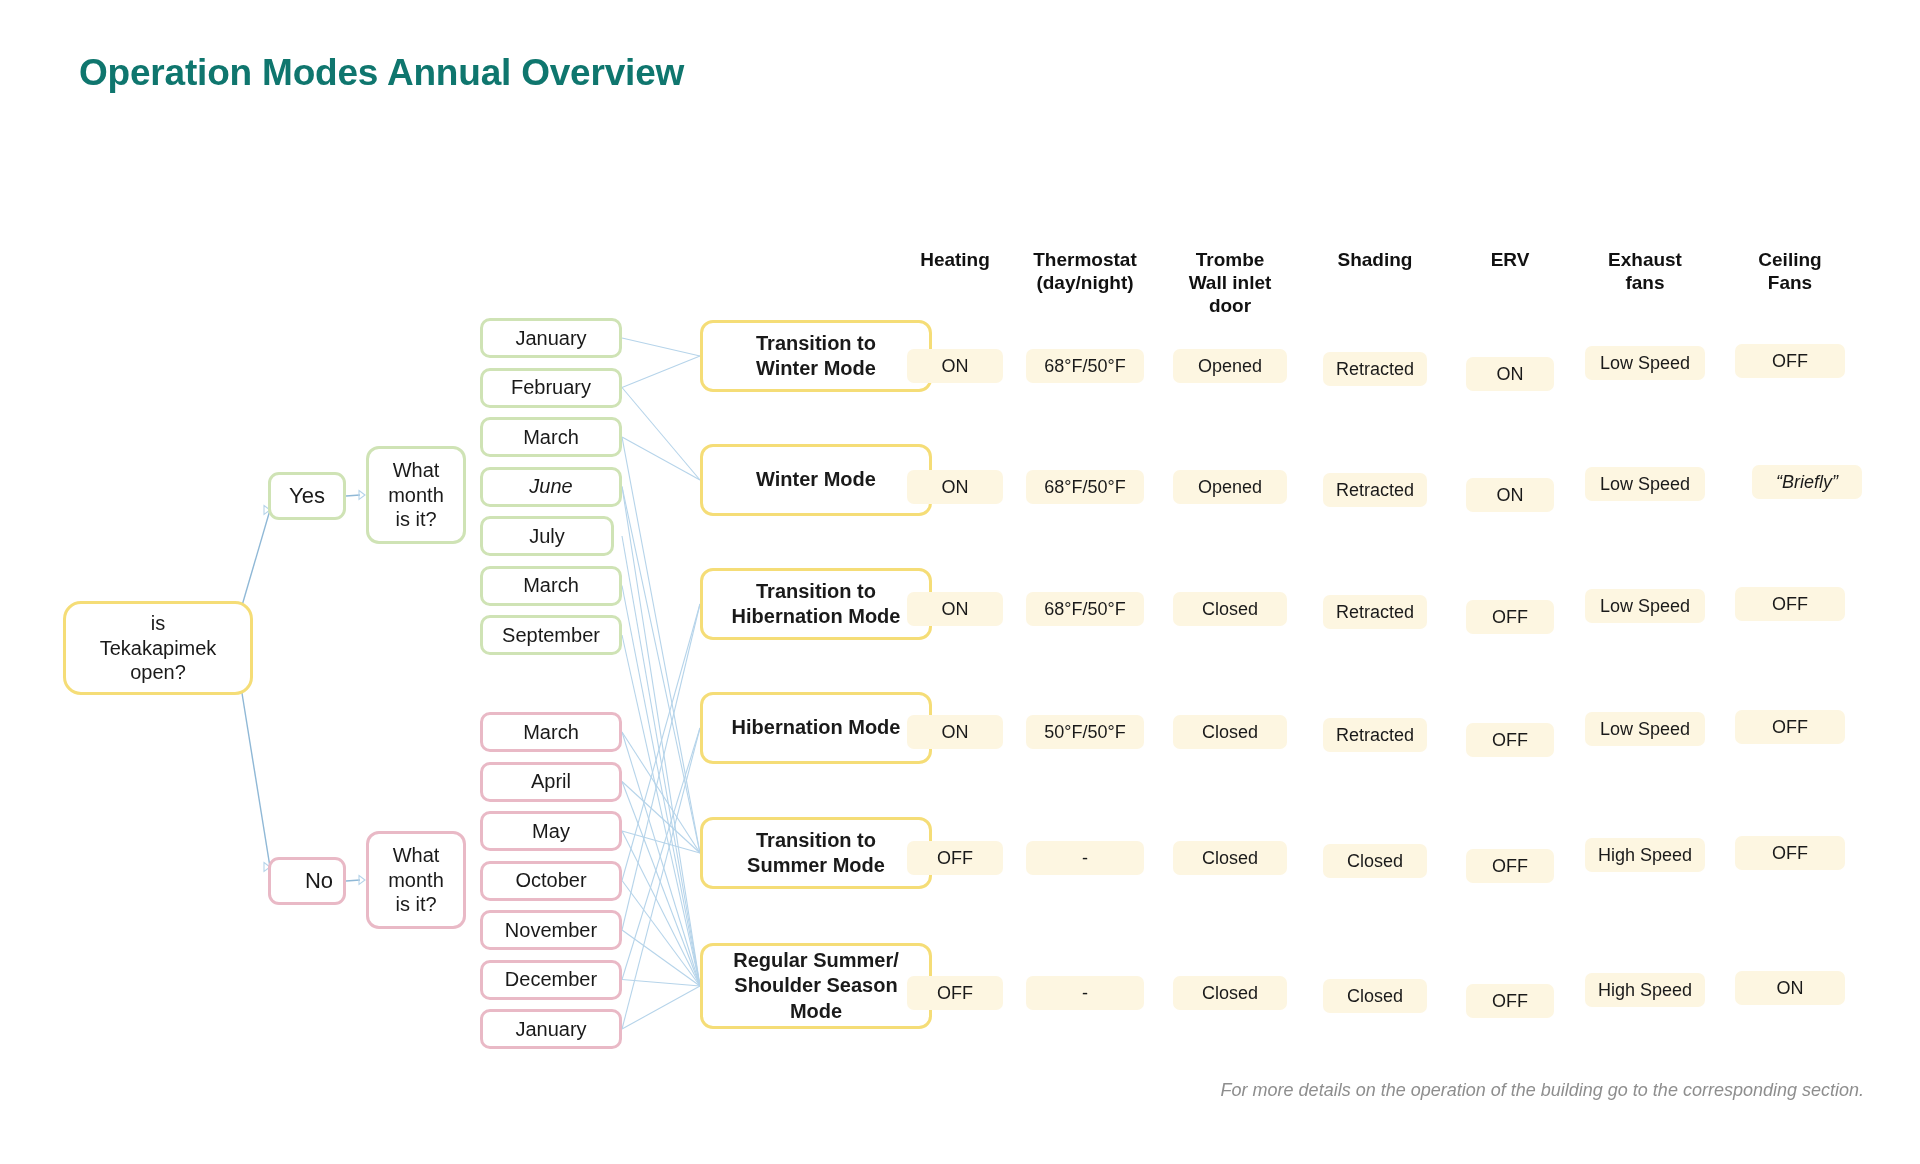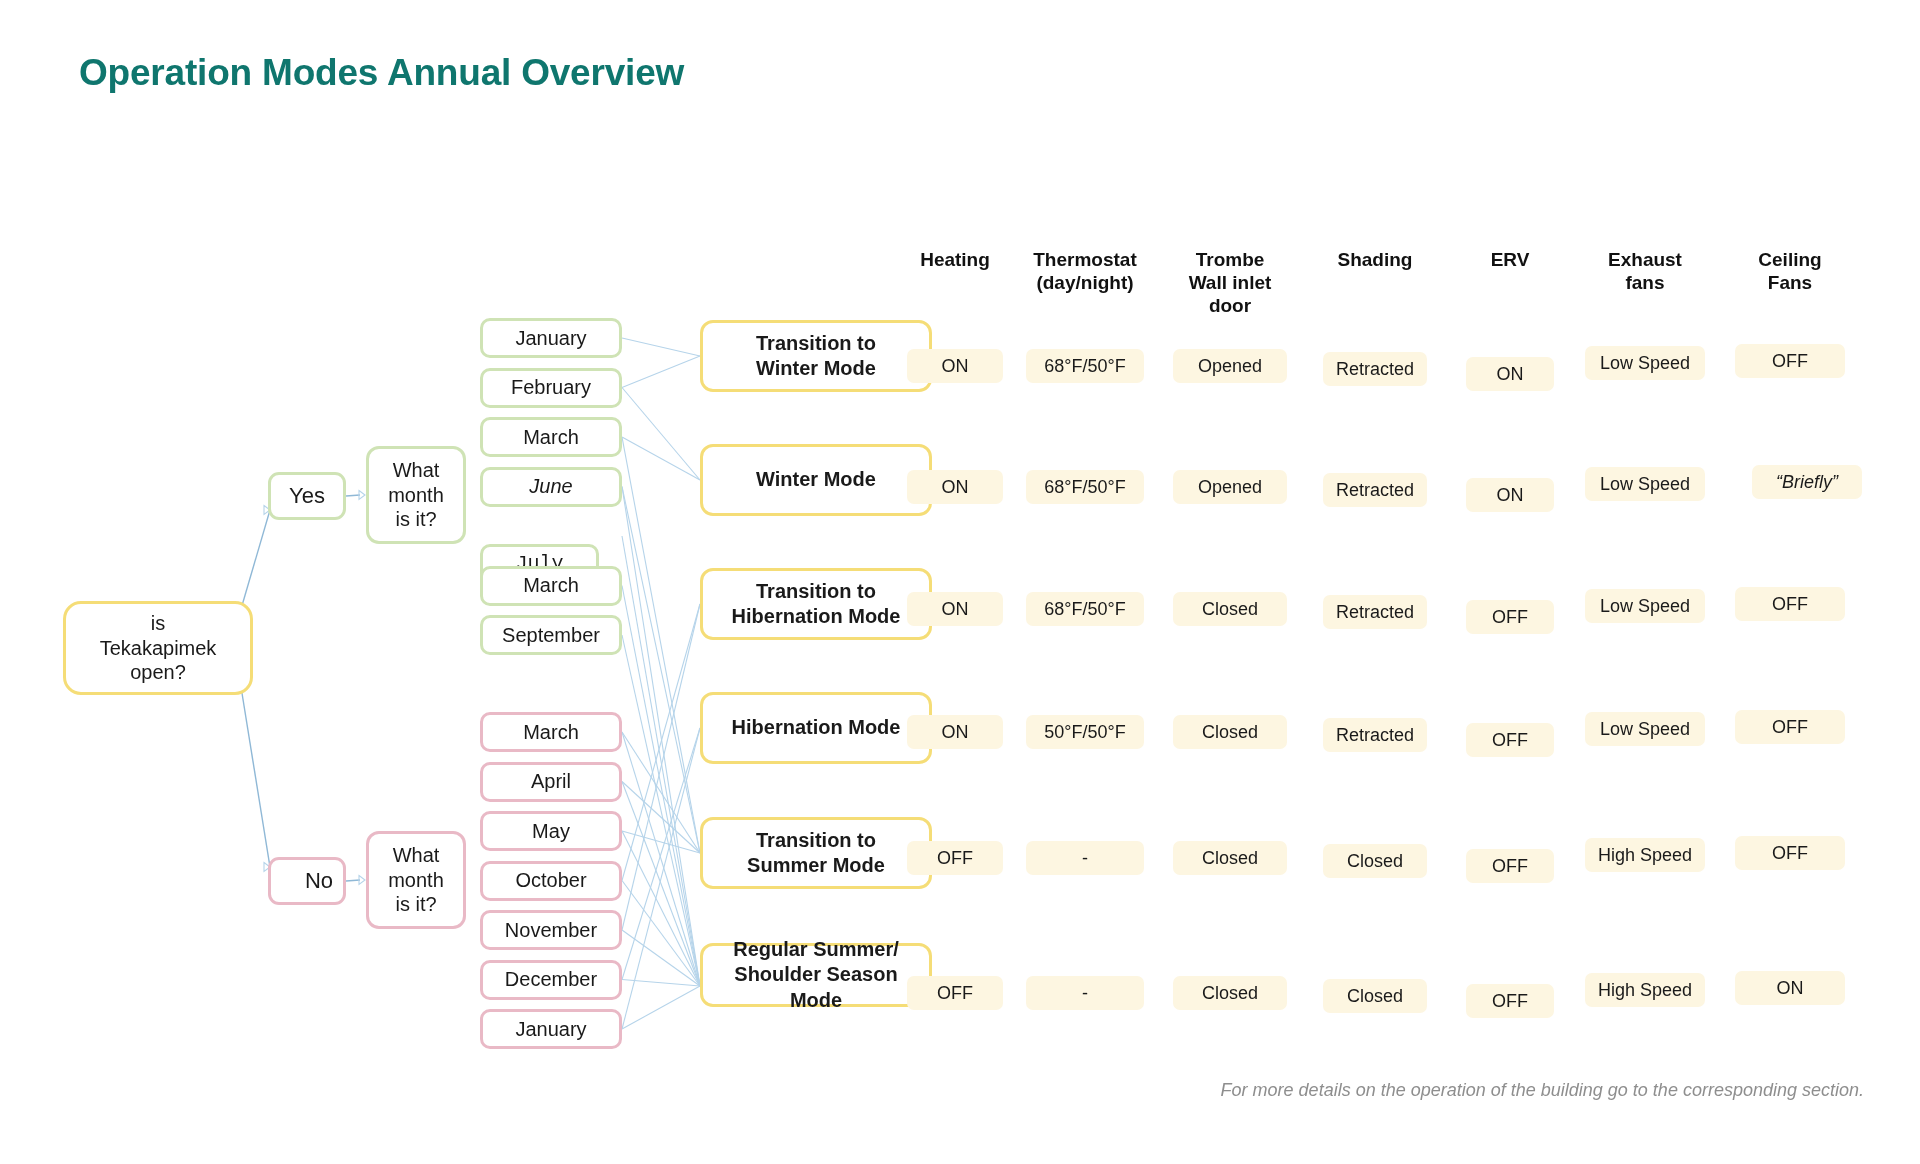--- a/index.html
+++ b/index.html
@@ -154,38 +154,38 @@
     </svg>
 
   <div id="flow-layer">
       <div class="node node-root" style="left: 63px; top: 601px; width: 190px; height: 94px; border-radius: 18px;">is<br>Tekakapimek<br>open?</div>
       <div class="node node-yesno" style="left: 268px; top: 472px; width: 78px; height: 48px;">Yes</div>
       <div class="node node-question" style="left: 366px; top: 446px; width: 100px; height: 98px;">What<br>month<br>is it?</div>
       <div class="node node-month" style="left: 480px; top: 318px; width: 142px; height: 40px;">January</div>
       <div class="node node-month" style="left: 480px; top: 367.5px; width: 142px; height: 40px;">February</div>
       <div class="node node-month" style="left: 480px; top: 417px; width: 142px; height: 40px;">March</div>
       <div class="node node-month" style="left: 480px; top: 466.5px; width: 142px; height: 40px; font-style: italic;">June</div>
-      <div class="node node-month" style="left: 480px; top: 544px; width: 119px; height: 40px; font-family: Liberation Mono, monospace;">July</div>
+      <div class="node node-month" style="left: 480px; top: 516px; width: 134px; height: 40px;">July</div>
       <div class="node node-month" style="left: 480px; top: 565.5px; width: 142px; height: 40px;">March</div>
       <div class="node node-month" style="left: 480px; top: 615px; width: 142px; height: 40px;">September</div>
       <div class="node node-yesno pinkish" style="left: 268px; top: 857px; width: 78px; height: 48px;">No</div>
       <div class="node node-question pinkish" style="left: 366px; top: 831px; width: 100px; height: 98px;">What<br>month<br>is it?</div>
       <div class="node node-month pinkish" style="left: 480px; top: 712px; width: 142px; height: 40px;">March</div>
       <div class="node node-month pinkish" style="left: 480px; top: 761.5px; width: 142px; height: 40px;">April</div>
       <div class="node node-month pinkish" style="left: 480px; top: 811px; width: 142px; height: 40px;">May</div>
       <div class="node node-month pinkish" style="left: 480px; top: 860.5px; width: 142px; height: 40px;">October</div>
       <div class="node node-month pinkish" style="left: 480px; top: 910px; width: 142px; height: 40px;">November</div>
       <div class="node node-month pinkish" style="left: 480px; top: 959.5px; width: 142px; height: 40px;">December</div>
       <div class="node node-month pinkish" style="left: 480px; top: 1009px; width: 142px; height: 40px;">January</div>
       <div class="node node-mode" style="left: 700px; top: 320px; width: 232px; height: 72px;">Transition to<br>Winter Mode</div>
       <div class="node node-mode" style="left: 700px; top: 444px; width: 232px; height: 72px;">Winter Mode</div>
       <div class="node node-mode" style="left: 700px; top: 568px; width: 232px; height: 72px;">Transition to<br>Hibernation Mode</div>
       <div class="node node-mode" style="left: 700px; top: 692px; width: 232px; height: 72px;">Hibernation Mode</div>
       <div class="node node-mode" style="left: 700px; top: 817px; width: 232px; height: 72px;">Transition to<br>Summer Mode</div>
-      <div class="node node-mode" style="left: 700px; top: 943px; width: 232px; height: 64px;">Regular Summer/<br>Shoulder Season<br>Mode</div>
+      <div class="node node-mode" style="left: 700px; top: 943px; width: 232px; height: 86px;">Regular Summer/<br>Shoulder Season<br>Mode</div>
     </div>
   <div id="table-layer">
       <div class="col-head" style="left: 877px; top: 248px; width: 156px;">Heating</div>
       <div class="col-head" style="left: 996px; top: 248px; width: 178px;">Thermostat<br>(day/night)</div>
       <div class="col-head" style="left: 1143px; top: 248px; width: 174px;">Trombe<br>Wall inlet<br>door</div>
       <div class="col-head" style="left: 1293px; top: 248px; width: 164px;">Shading</div>
       <div class="col-head" style="left: 1436px; top: 248px; width: 148px;">ERV</div>
       <div class="col-head" style="left: 1555px; top: 248px; width: 180px;">Exhaust<br>fans</div>
       <div class="col-head" style="left: 1705px; top: 248px; width: 170px;">Ceiling<br>Fans</div>
       <div class="cell" style="left: 907px; top: 349px; width: 96px; height: 34px;">ON</div>

